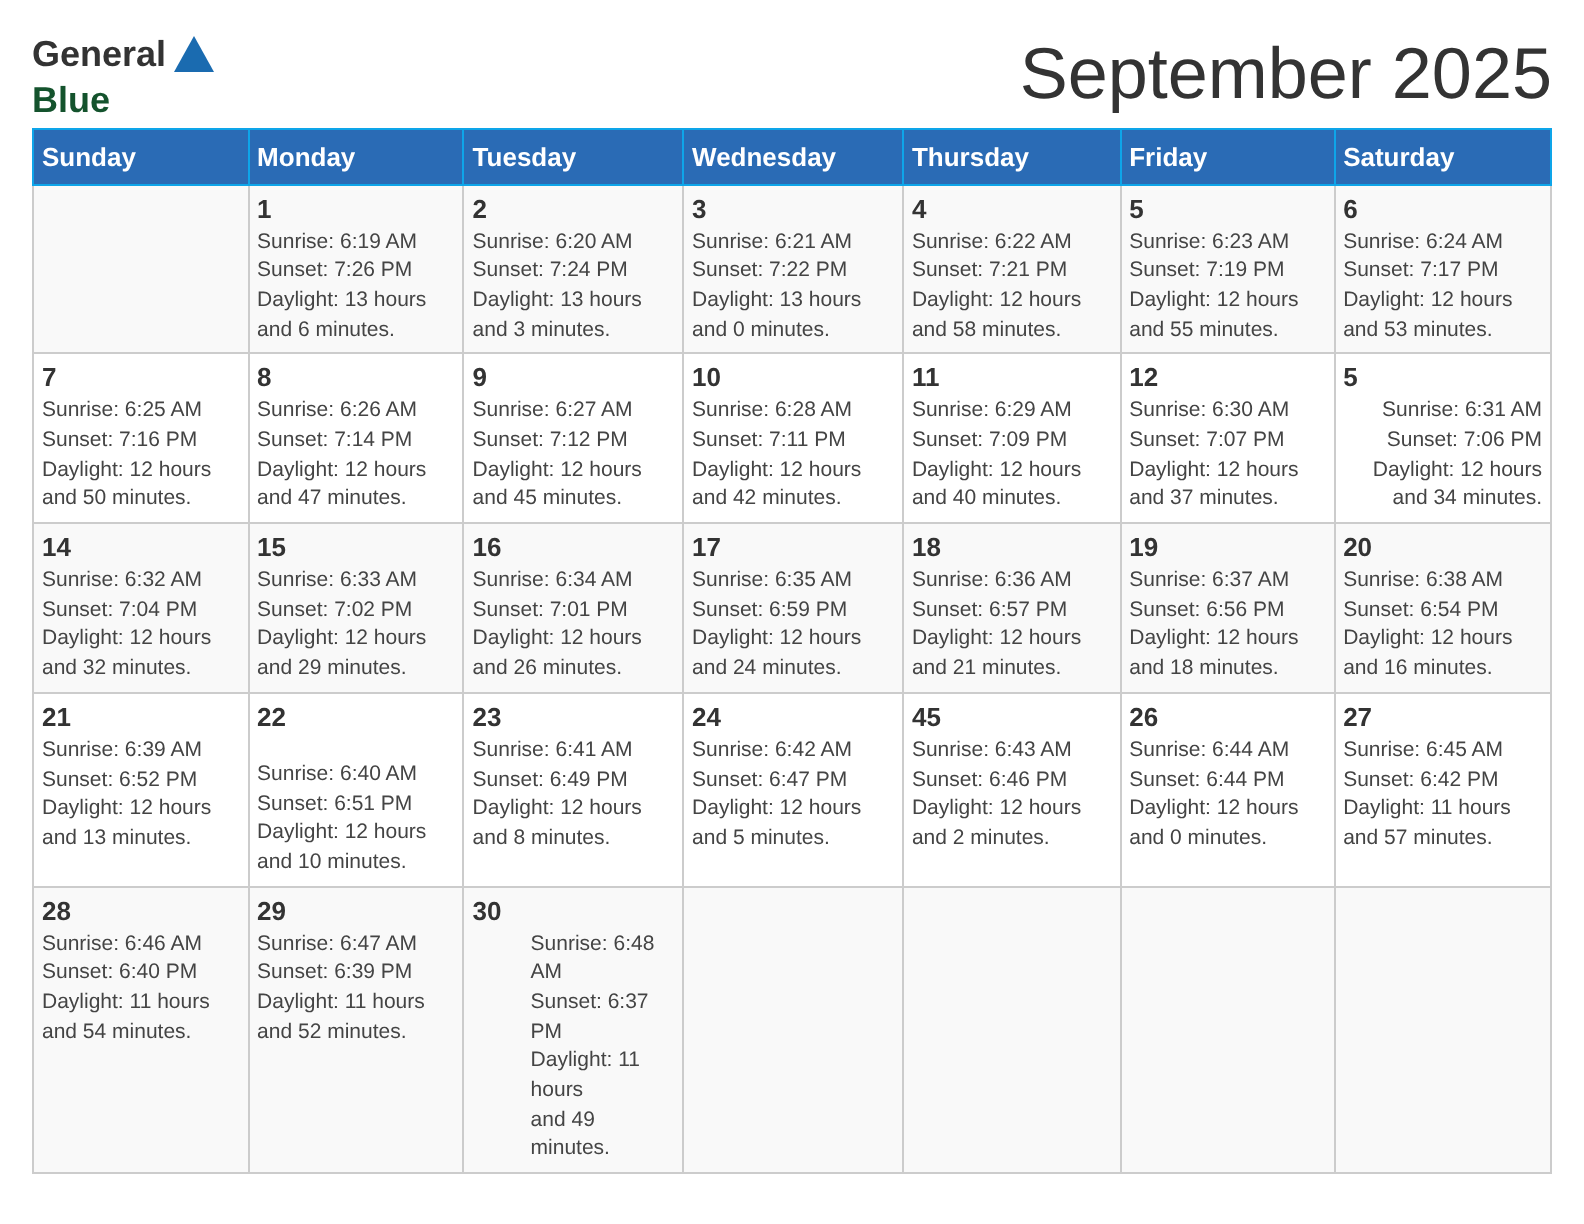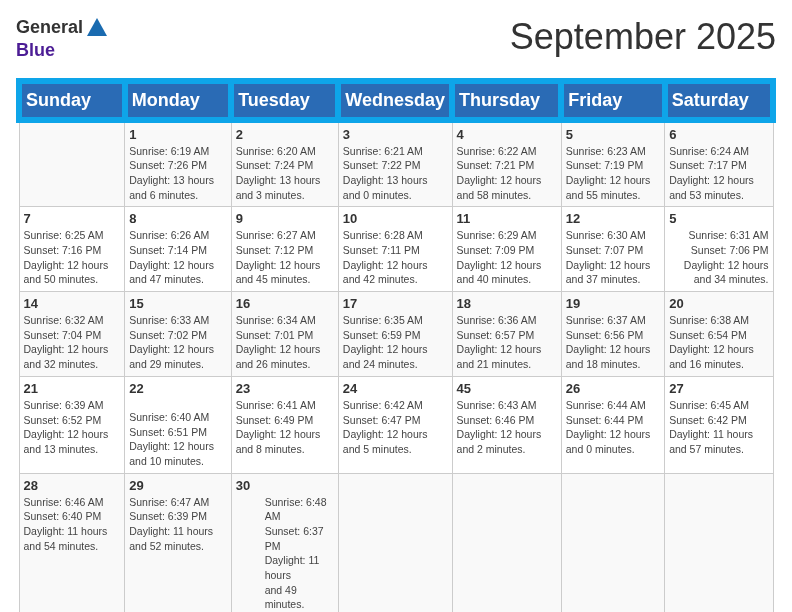--- a/index.html
+++ b/index.html
@@ -7,33 +7,33 @@
       font-family: Arial, sans-serif;
       background: #fff;
       width: 792px;
       min-height: 612px;
       padding: 16px;
     }
     .header {
       display: flex;
       justify-content: space-between;
       align-items: flex-start;
-      margin-bottom: 16px;
+      margin-bottom: 2px;
     }
     .logo {
       display: flex;
       align-items: center;
     }
     .logo-text {
       font-size: 18px;
       font-weight: bold;
       line-height: 1.2;
     }
     .logo-general { color: #333; }
-    .logo-blue { color: #4c1d95; text-align: right; }
+    .logo-blue { color: #14532d; text-align: right; }
     .logo-icon {
       width: 24px;
       height: 24px;
       margin-left: 2px;
     }
     .title-section {
       text-align: center;
     }
     .month-title {
       font-size: 36px;
@@ -49,23 +49,23 @@
       border-collapse: collapse;
       font-size: 11px;
     }
     thead tr {
       background-color: #2a6bb5;
       color: #fff;
     }
     thead th {
       padding: 6px 4px;
       text-align: left;
-      font-size: 18px;
+      font-size: 13px;
       font-weight: bold;
-      border: 6px solid #0ea5e9;
+      border: 1px solid #0ea5e9;
     }
     tbody tr {
       vertical-align: top;
     }
     tbody td {
       border: 1px solid #ccc;
       padding: 4px;
       height: 80px;
       width: 113px;
     }

